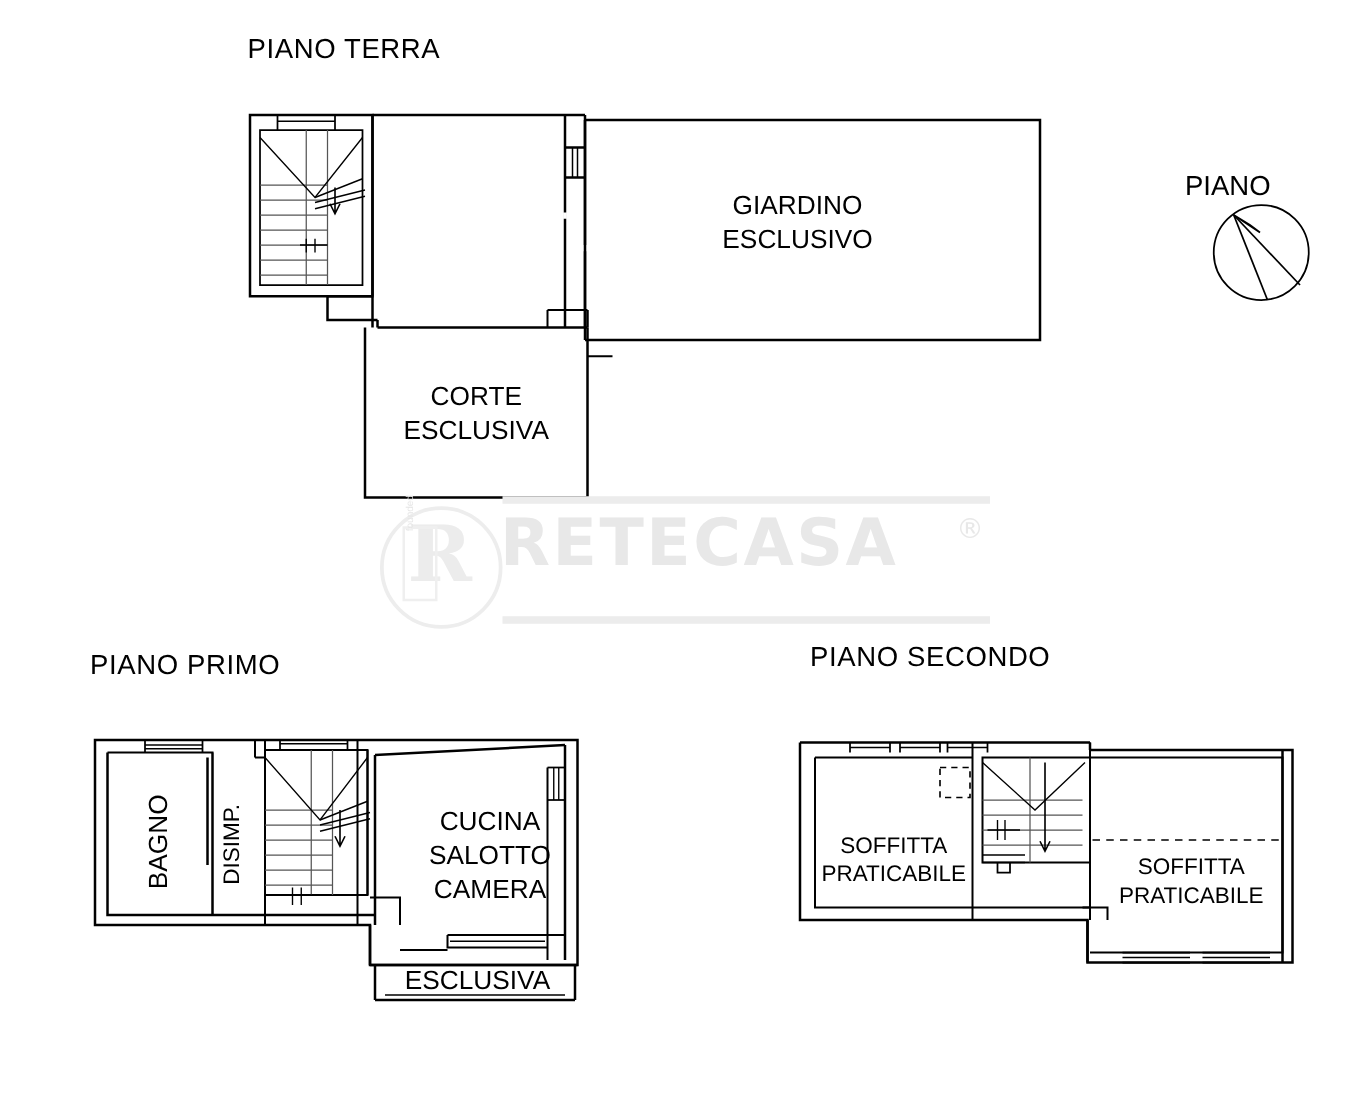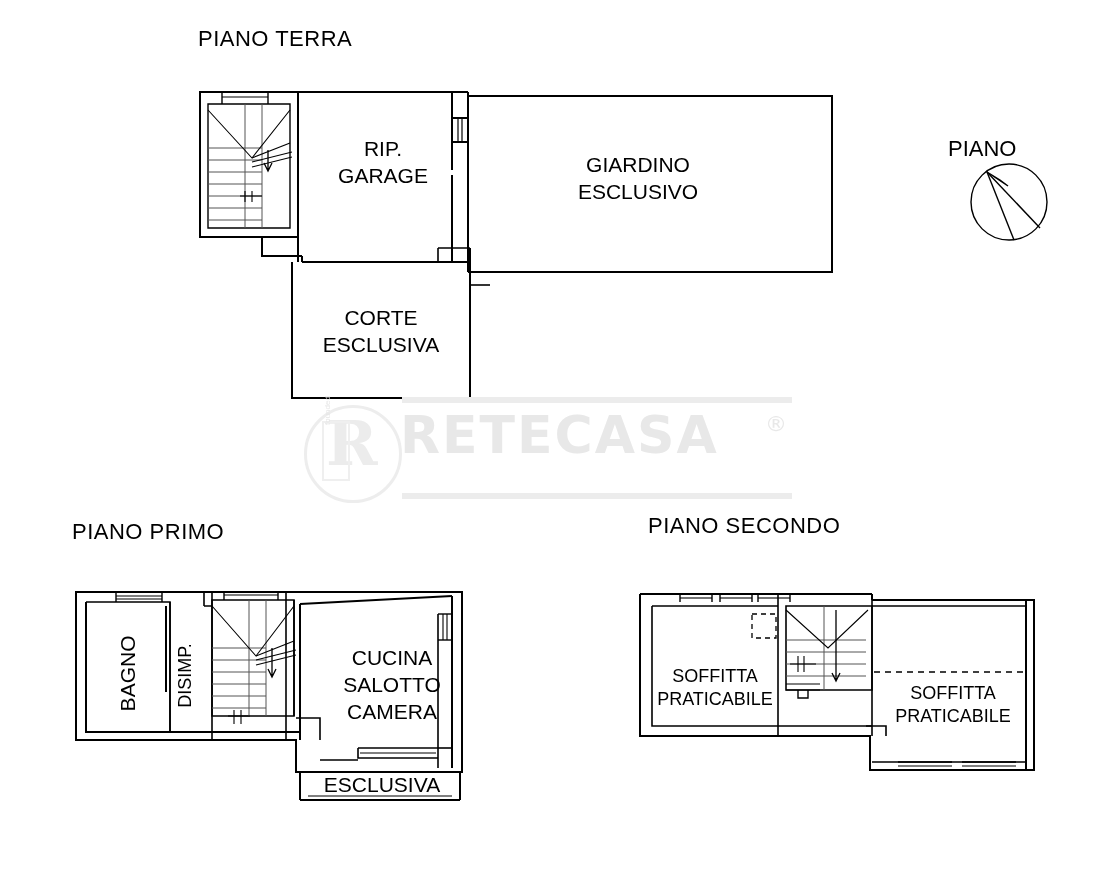--- a/index.html
+++ b/index.html
@@ -313,22 +313,20 @@
       <path d="M962,766 L1016,766" stroke-width="1.1"></path>
     </g>
   </svg>
 
   <div class="floor-title" style="left:198px; top:26px;">PIANO TERRA</div>
 
   <div class="floor-title" style="left:648px; top:513px;">PIANO SECONDO</div>
 
   <div class="floor-title" style="left:72px; top:519px;">PIANO PRIMO</div>
 
-  <div class="room-label" style="left:308px; top:136px; width:150px;">RIP.
-GARAGE</div>
 
   <div class="room-label" style="left:488px; top:152px; width:300px;">GIARDINO
 ESCLUSIVO</div>
 
   <div class="room-label" style="left:302px; top:305px; width:158px;">CORTE
 ESCLUSIVA</div>
 
   <div class="compass-label" style="left:948px; top:136px;">PIANO</div>
 
   <div class="room-label rot" style="left:82px; top:660px; width:92px; transform:rotate(-90deg);">BAGNO</div>

